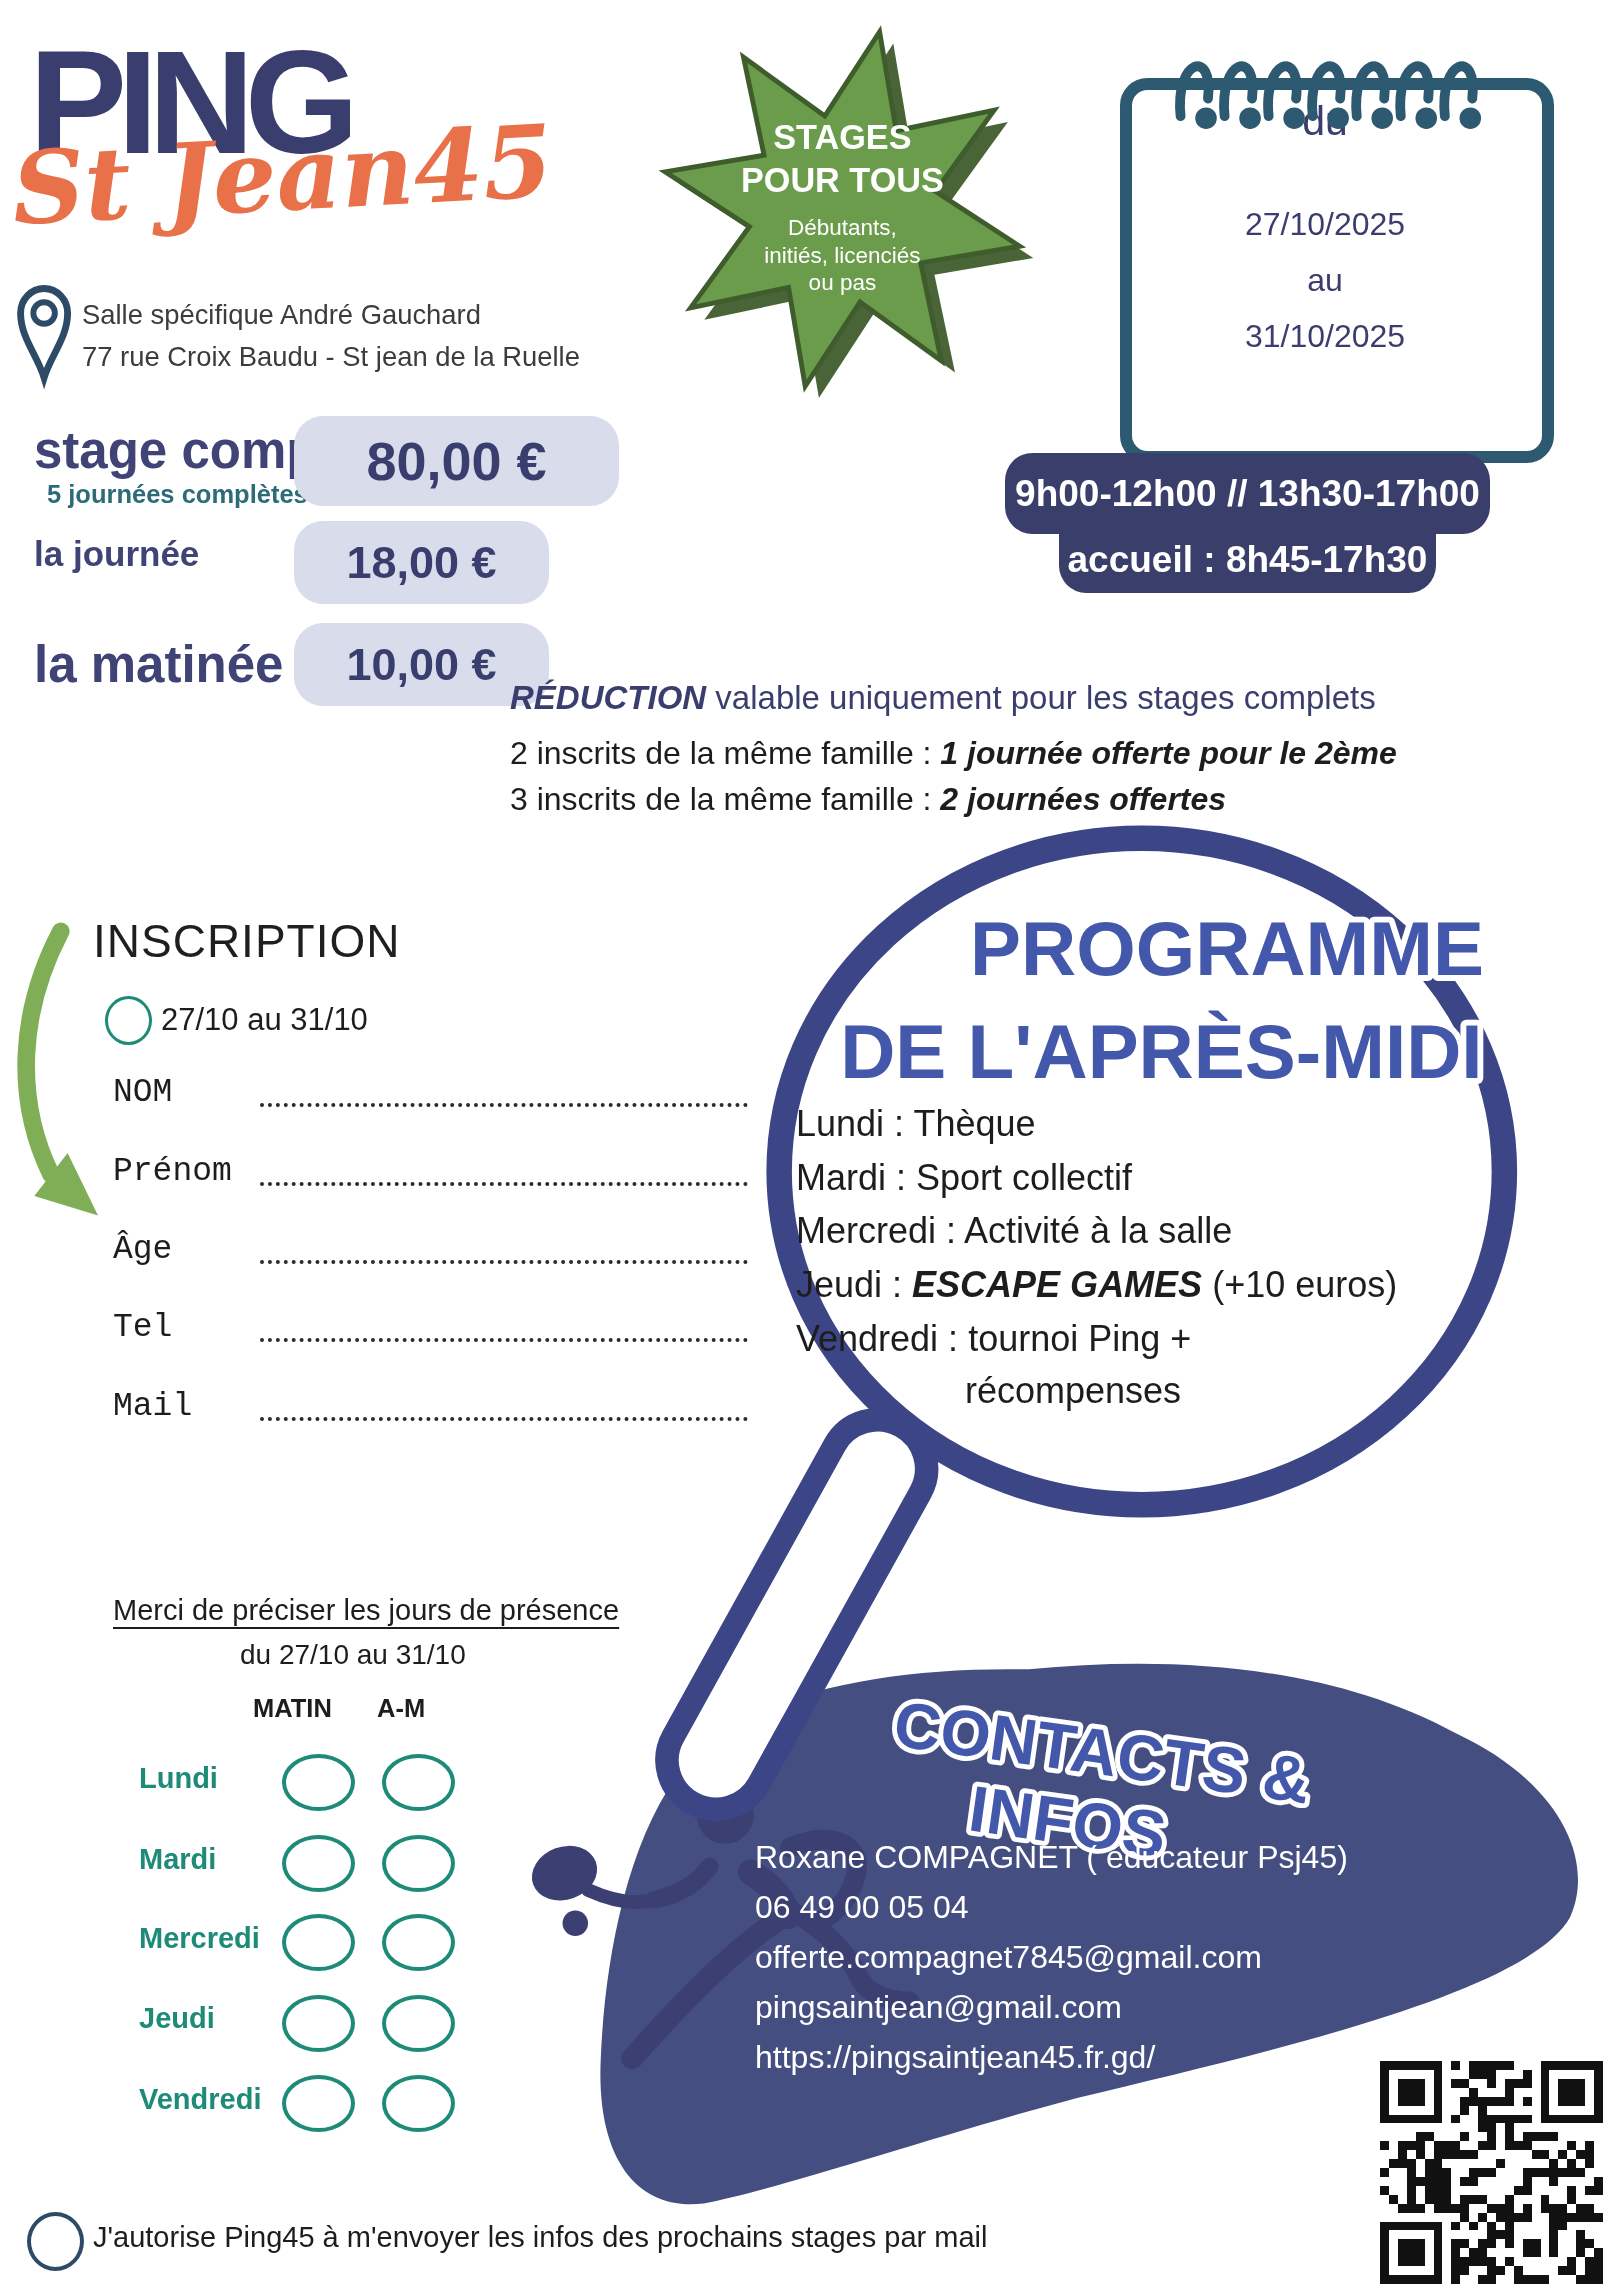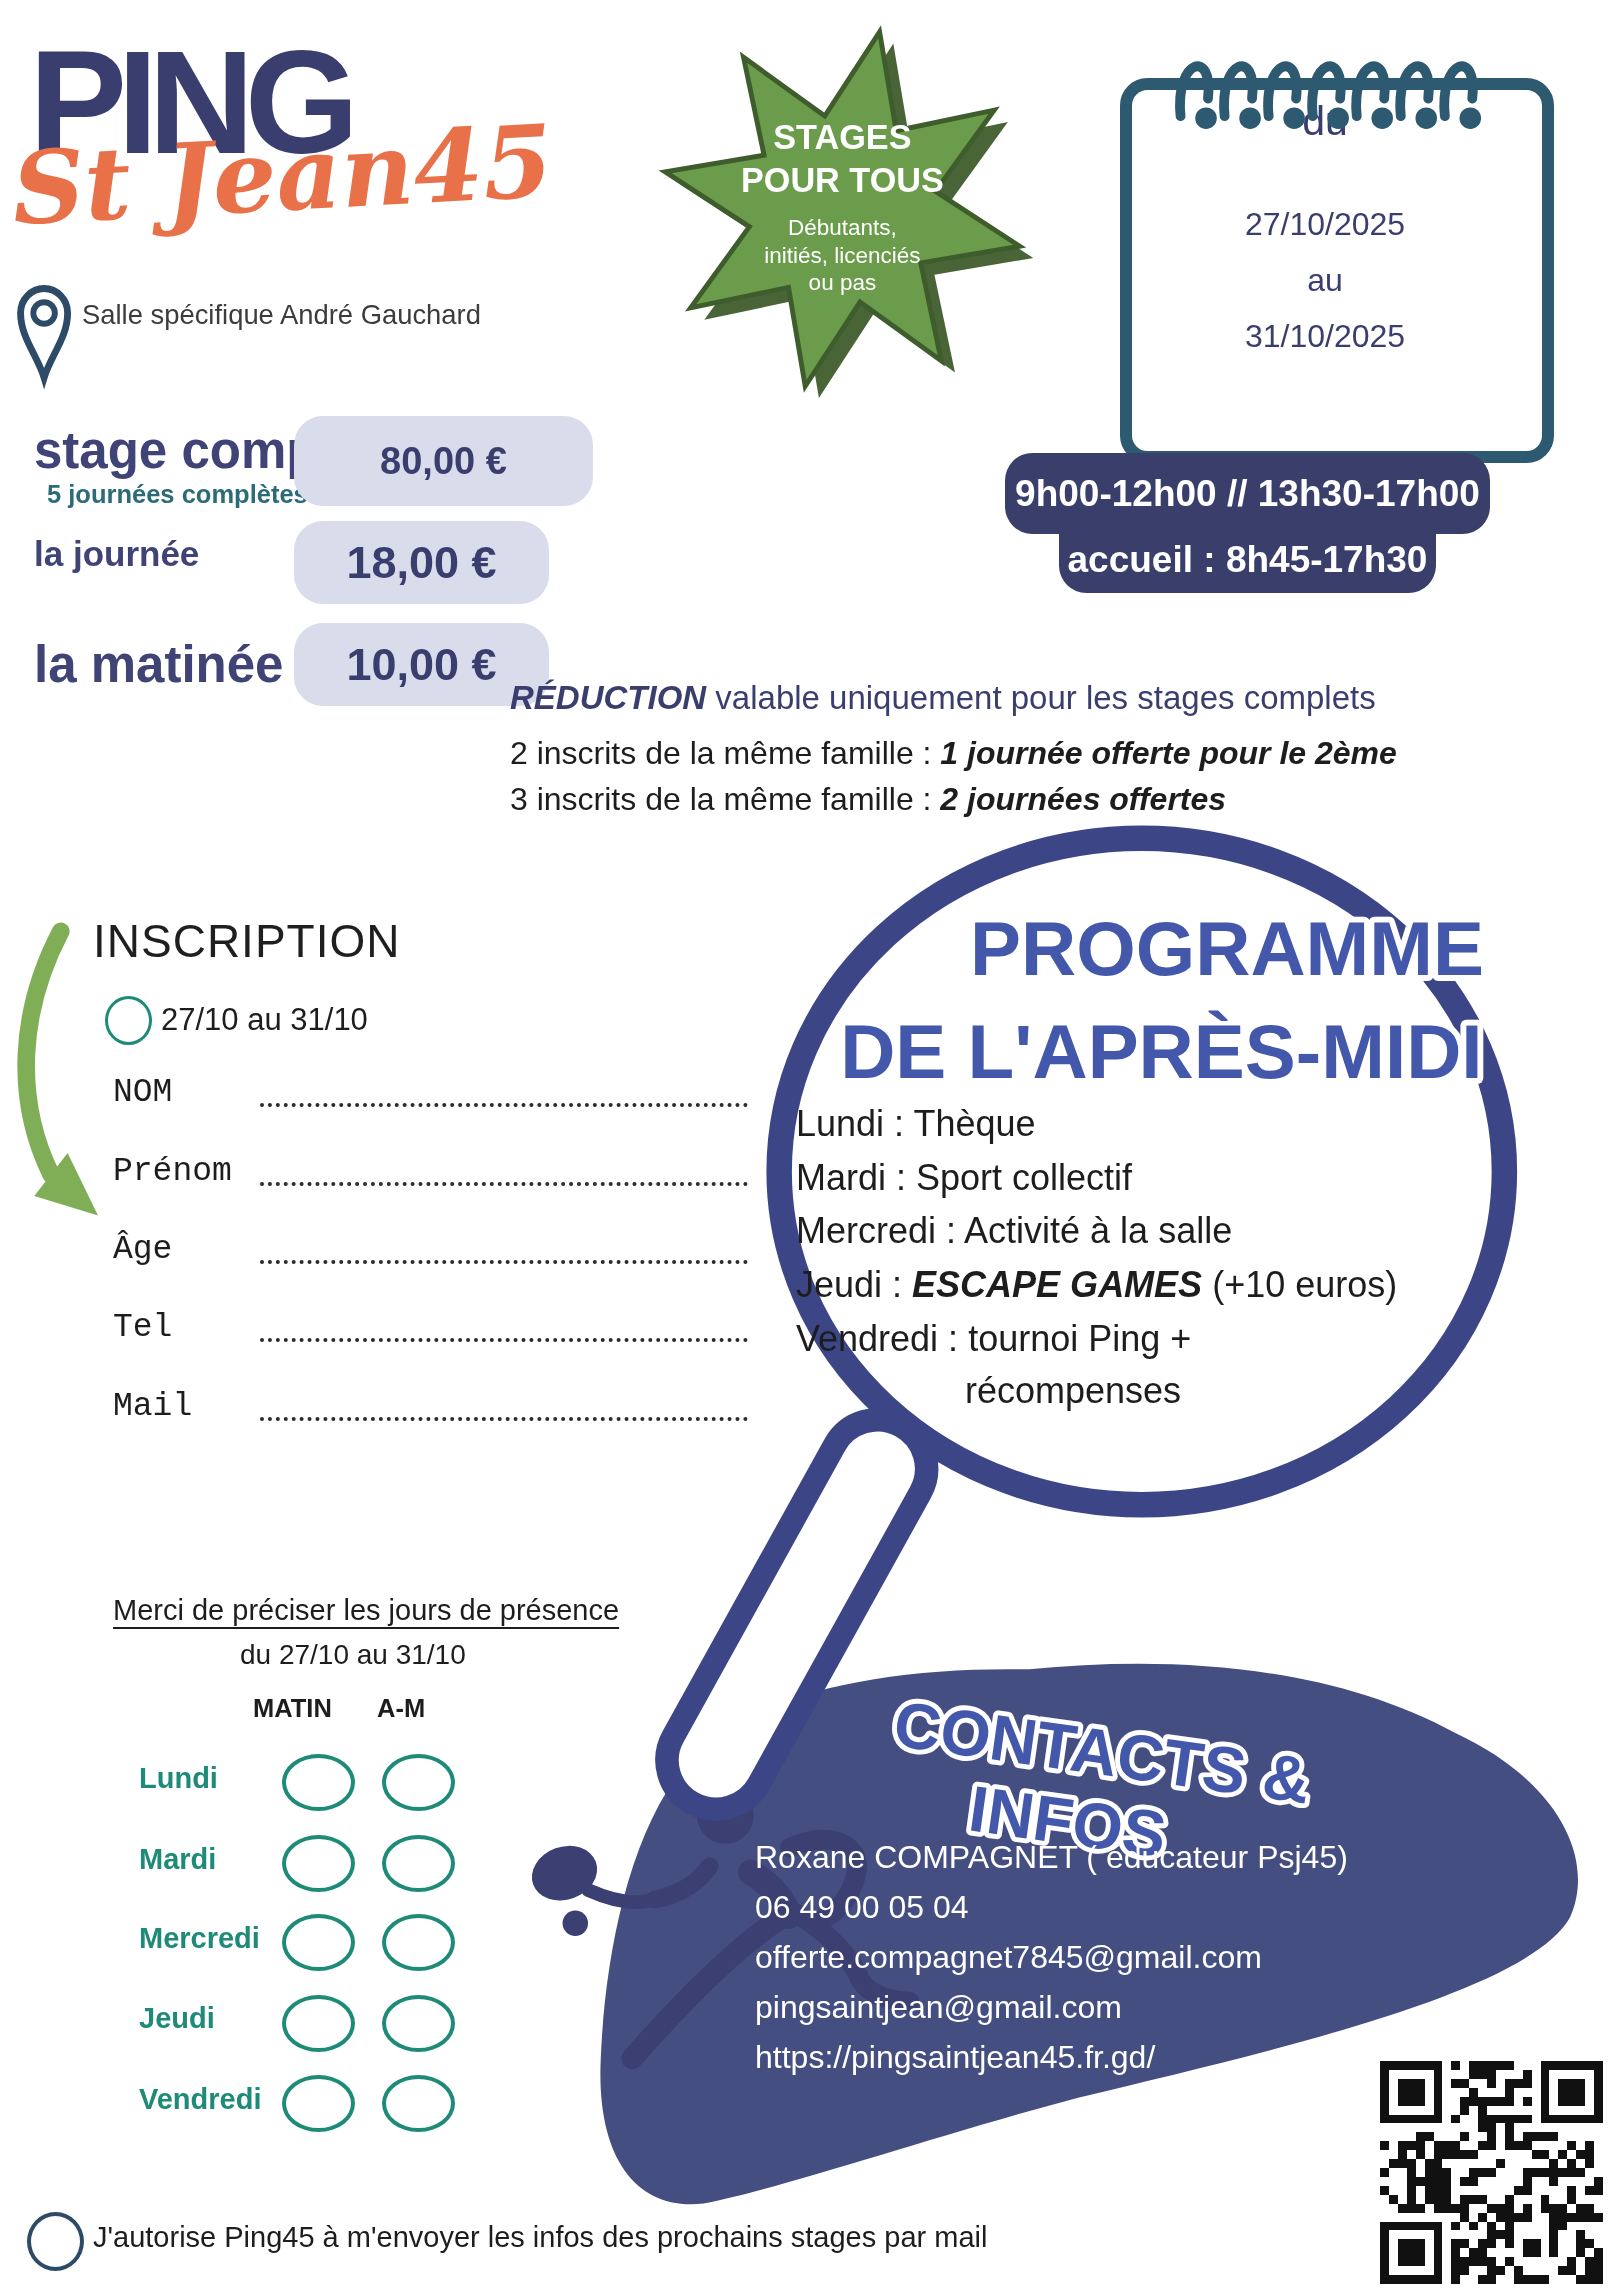--- a/index.html
+++ b/index.html
@@ -127,20 +127,21 @@
     <text x="860" y="240" text-anchor="middle" font-size="23" fill="#ffffff">Débutants,</text>
     <text x="860" y="268" text-anchor="middle" font-size="23" fill="#ffffff">initiés, licenciés</text>
     <text x="860" y="296" text-anchor="middle" font-size="23" fill="#ffffff">ou pas</text>
   </svg>
 
   <div class="abs logo-title">PING</div>
   <div class="abs logo-sub">St Jean45</div>
 
   <div class="abs addr">
     <div>Salle spécifique André Gauchard</div>
+    <div>77 rue Croix Baudu - St jean de la Ruelle</div>
   </div>
 
   <div class="abs calendar"></div>
   <div class="abs cal-du">du</div>
   <div class="abs cal-dates">
     <div>27/10/2025</div>
     <div>au</div>
     <div>31/10/2025</div>
   </div>
   <svg class="abs toplayer" style="left:1161px;top:19.6px;" width="323" height="118" viewBox="0 0 330 120">
@@ -162,21 +163,21 @@
         <circle cx="271" cy="100" r="11"></circle>
       <circle cx="316" cy="100" r="11"></circle>
     </g>
   </svg>
 
   <div class="abs hourbox" style="left:1005px;top:453px;width:485px;height:81px;font-size:37px;">9h00-12h00 // 13h30-17h00</div>
   <div class="abs hourbox" style="left:1059px;top:527px;width:377px;height:66px;font-size:37px;border-radius:0 0 27.4px 27.4px;">accueil : 8h45-17h30</div>
 
   <div class="abs price-label" style="left:34px;top:421px;font-size:51px;">stage complet</div>
   <div class="abs price-sub">5 journées complètes</div>
-  <div class="abs pill" style="left:294px;top:416px;width:299px;height:90px;font-size:38px;">80,00 €</div>
+  <div class="abs pill" style="left:294px;top:416px;width:325px;height:90px;font-size:54px;">80,00 €</div>
 
   <div class="abs price-label" style="left:34px;top:534px;font-size:35px;">la journée</div>
   <div class="abs pill" style="left:294px;top:521px;width:255px;height:83px;font-size:45px;">18,00 €</div>
 
   <div class="abs price-label" style="left:34px;top:635px;font-size:51px;">la matinée</div>
   <div class="abs pill" style="left:294px;top:623px;width:255px;height:83px;font-size:45px;">10,00 €</div>
 
   <div class="abs reduc-title">
     <span class="b">RÉDUCTION</span><span> valable uniquement pour les stages complets</span>
   </div>

